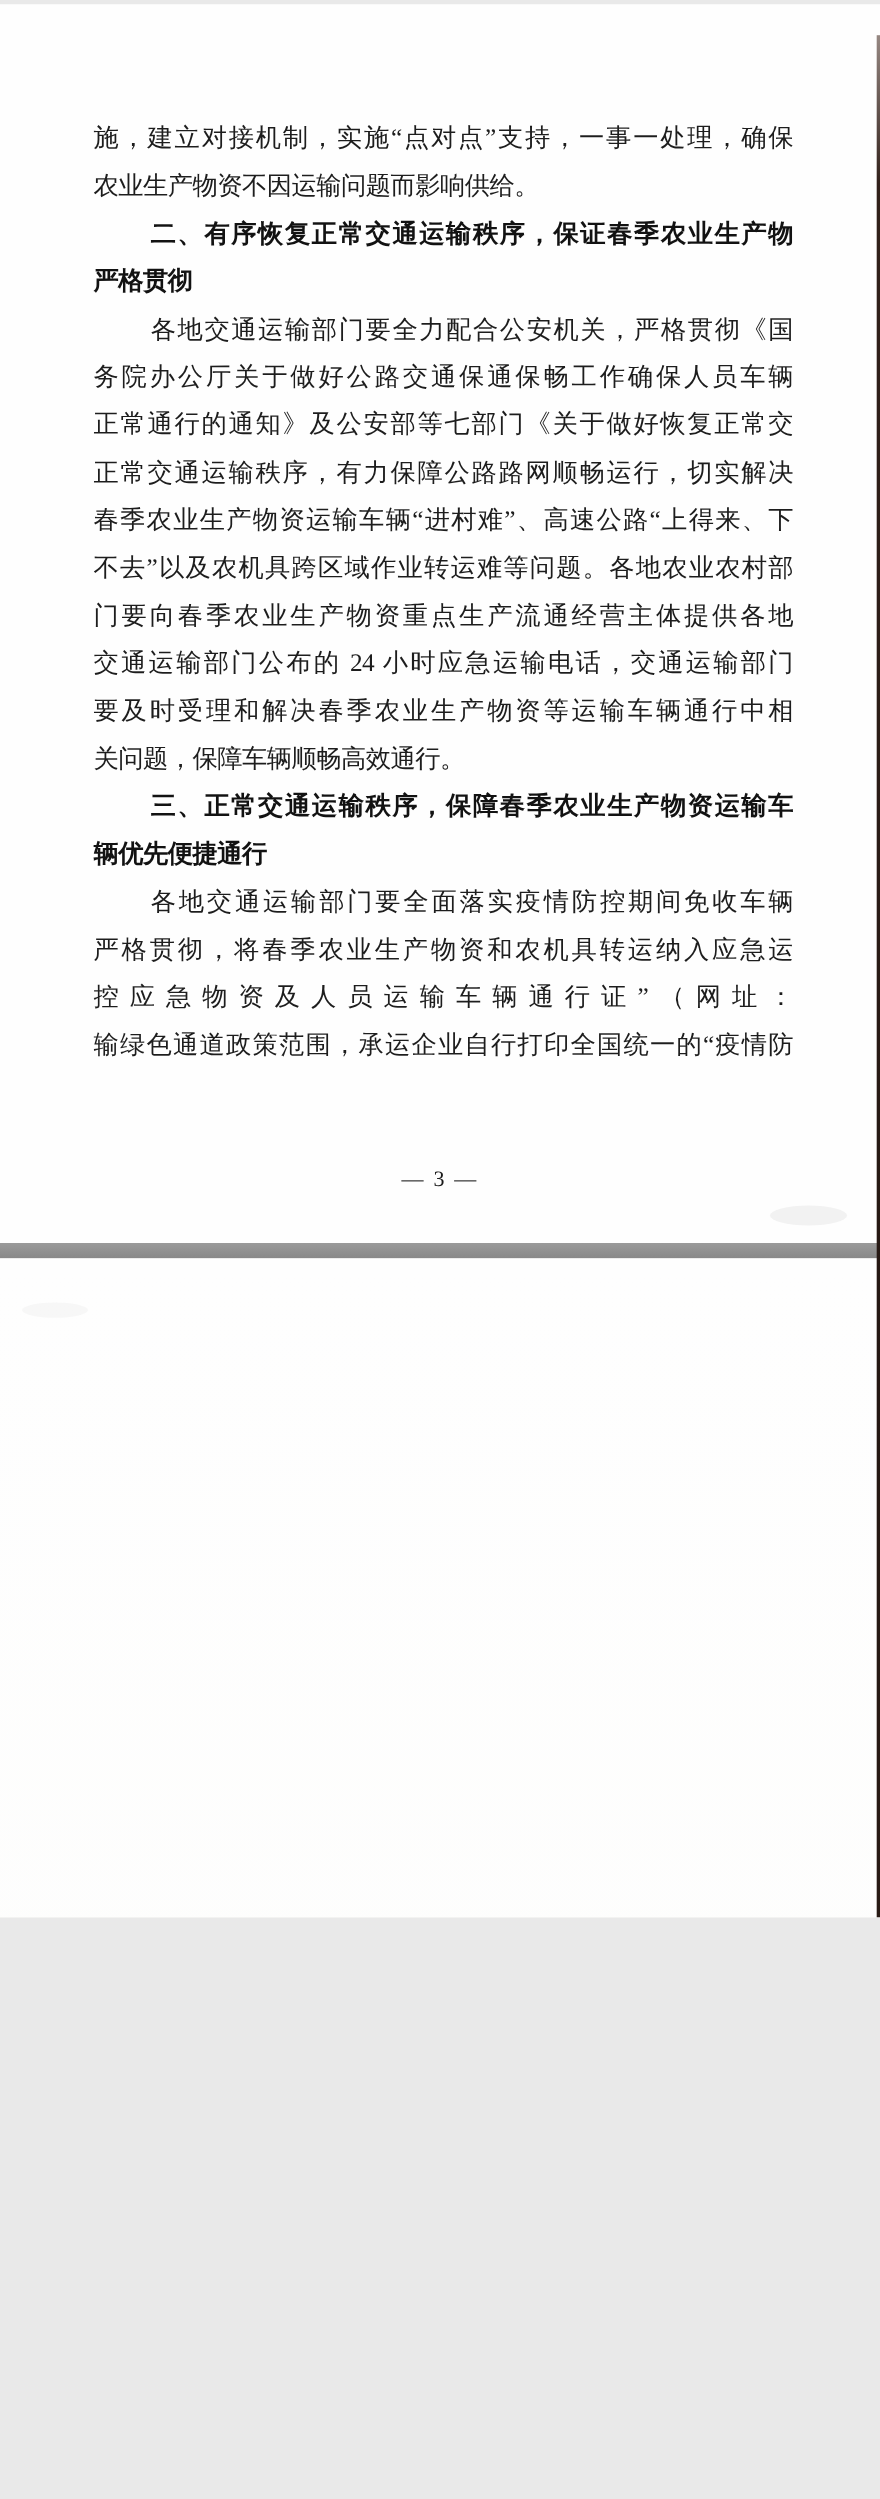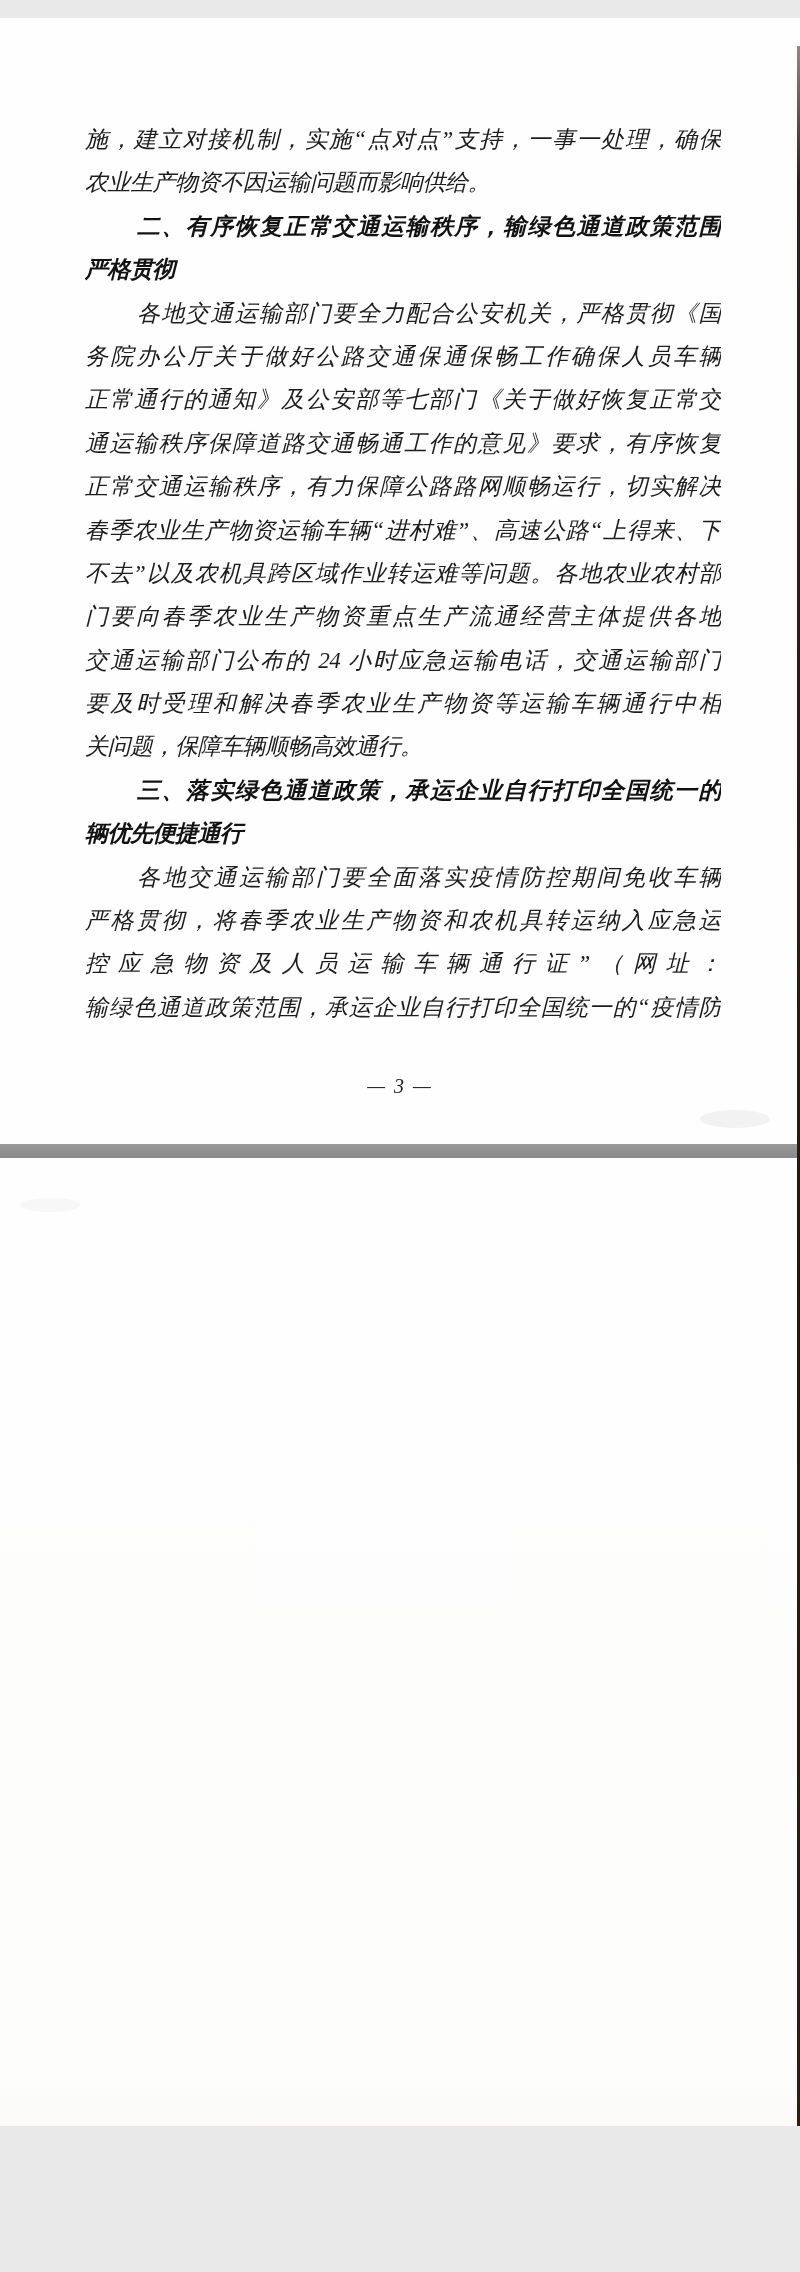--- a/index.html
+++ b/index.html
@@ -1,19 +1,19 @@
 <!DOCTYPE html>
 <html><head>
 <meta charset="utf-8">
 <style>
   html,body { margin:0; padding:0; background:#e9e9e9; }
   .scan {
-    position:relative; width:800px; height:2108px; margin:18px auto;
+    position:relative; width:800px; height:1739px; margin:4px auto;
     background:#ffffff; overflow:hidden;
-    font-family:"Liberation Serif", serif; color:#1b1b1b;font-style:italic;
+    font-family:"Liberation Serif", serif; color:#1b1b1b;
   }
   .page { position:absolute; left:0; width:800px; background:#fefefe; }
   .page.p3 { top:0; height:1126px; }
   .page.p4 { top:1140px; height:1132px;
     background:linear-gradient(to bottom, #fefefe 0%, #fdfdfc 82%, #f3f1ee 93%, #e4e0db 100%); }
 
   .textblock { position:absolute; left:85px; width:636px; }
   .tb3 { top:100px; }
 
   .line {
@@ -64,34 +64,33 @@
 </style>
 </head>
 <body>
 
 <div class="scan">
 
   <div class="page p3">
     <div class="textblock tb3">
       <div class="line j">施，建立对接机制，实施“点对点”支持，一事一处理，确保</div>
       <div class="line">农业生产物资不因运输问题而影响供给。</div>
-      <div class="line heading indent j">二、有序恢复正常交通运输秩序，输绿色通道政策范围</div>
+      <div class="line heading indent j">二、有序恢复正常交通运输秩序，保证春季农业生产物</div>
       <div class="line heading">严格贯彻</div>
       <div class="line indent j">各地交通运输部门要全力配合公安机关，严格贯彻《国</div>
       <div class="line j">务院办公厅关于做好公路交通保通保畅工作确保人员车辆</div>
       <div class="line j">正常通行的通知》及公安部等七部门《关于做好恢复正常交</div>
-      <div class="line j">通运输秩序保障道路交通畅通工作的意见》要求，有序恢复</div>
       <div class="line j">正常交通运输秩序，有力保障公路路网顺畅运行，切实解决</div>
       <div class="line j">春季农业生产物资运输车辆“进村难”、高速公路“上得来、下</div>
       <div class="line j">不去”以及农机具跨区域作业转运难等问题。各地农业农村部</div>
       <div class="line j">门要向春季农业生产物资重点生产流通经营主体提供各地</div>
       <div class="line j">交通运输部门公布的 24 小时应急运输电话，交通运输部门</div>
       <div class="line j">要及时受理和解决春季农业生产物资等运输车辆通行中相</div>
       <div class="line">关问题，保障车辆顺畅高效通行。</div>
-      <div class="line heading indent j">三、落实绿色通道政策，承运企业自行打印全国统一的</div>
+      <div class="line heading indent j">三、正常交通运输秩序，保障春季农业生产物资运输车</div>
       <div class="line heading">辆优先便捷通行</div>
       <div class="line indent j">各地交通运输部门要全面落实疫情防控期间免收车辆</div>
       <div class="line j">严格贯彻，将春季农业生产物资和农机具转运纳入应急运</div>
       <div class="line j">控应急物资及人员运输车辆通行证”（网址：</div>
       <div class="line j">输绿色通道政策范围，承运企业自行打印全国统一的“疫情防</div>
     </div>
     <div class="pagenum pn3">— 3 —</div>
   </div>
 
   <div class="page-gap"></div>

